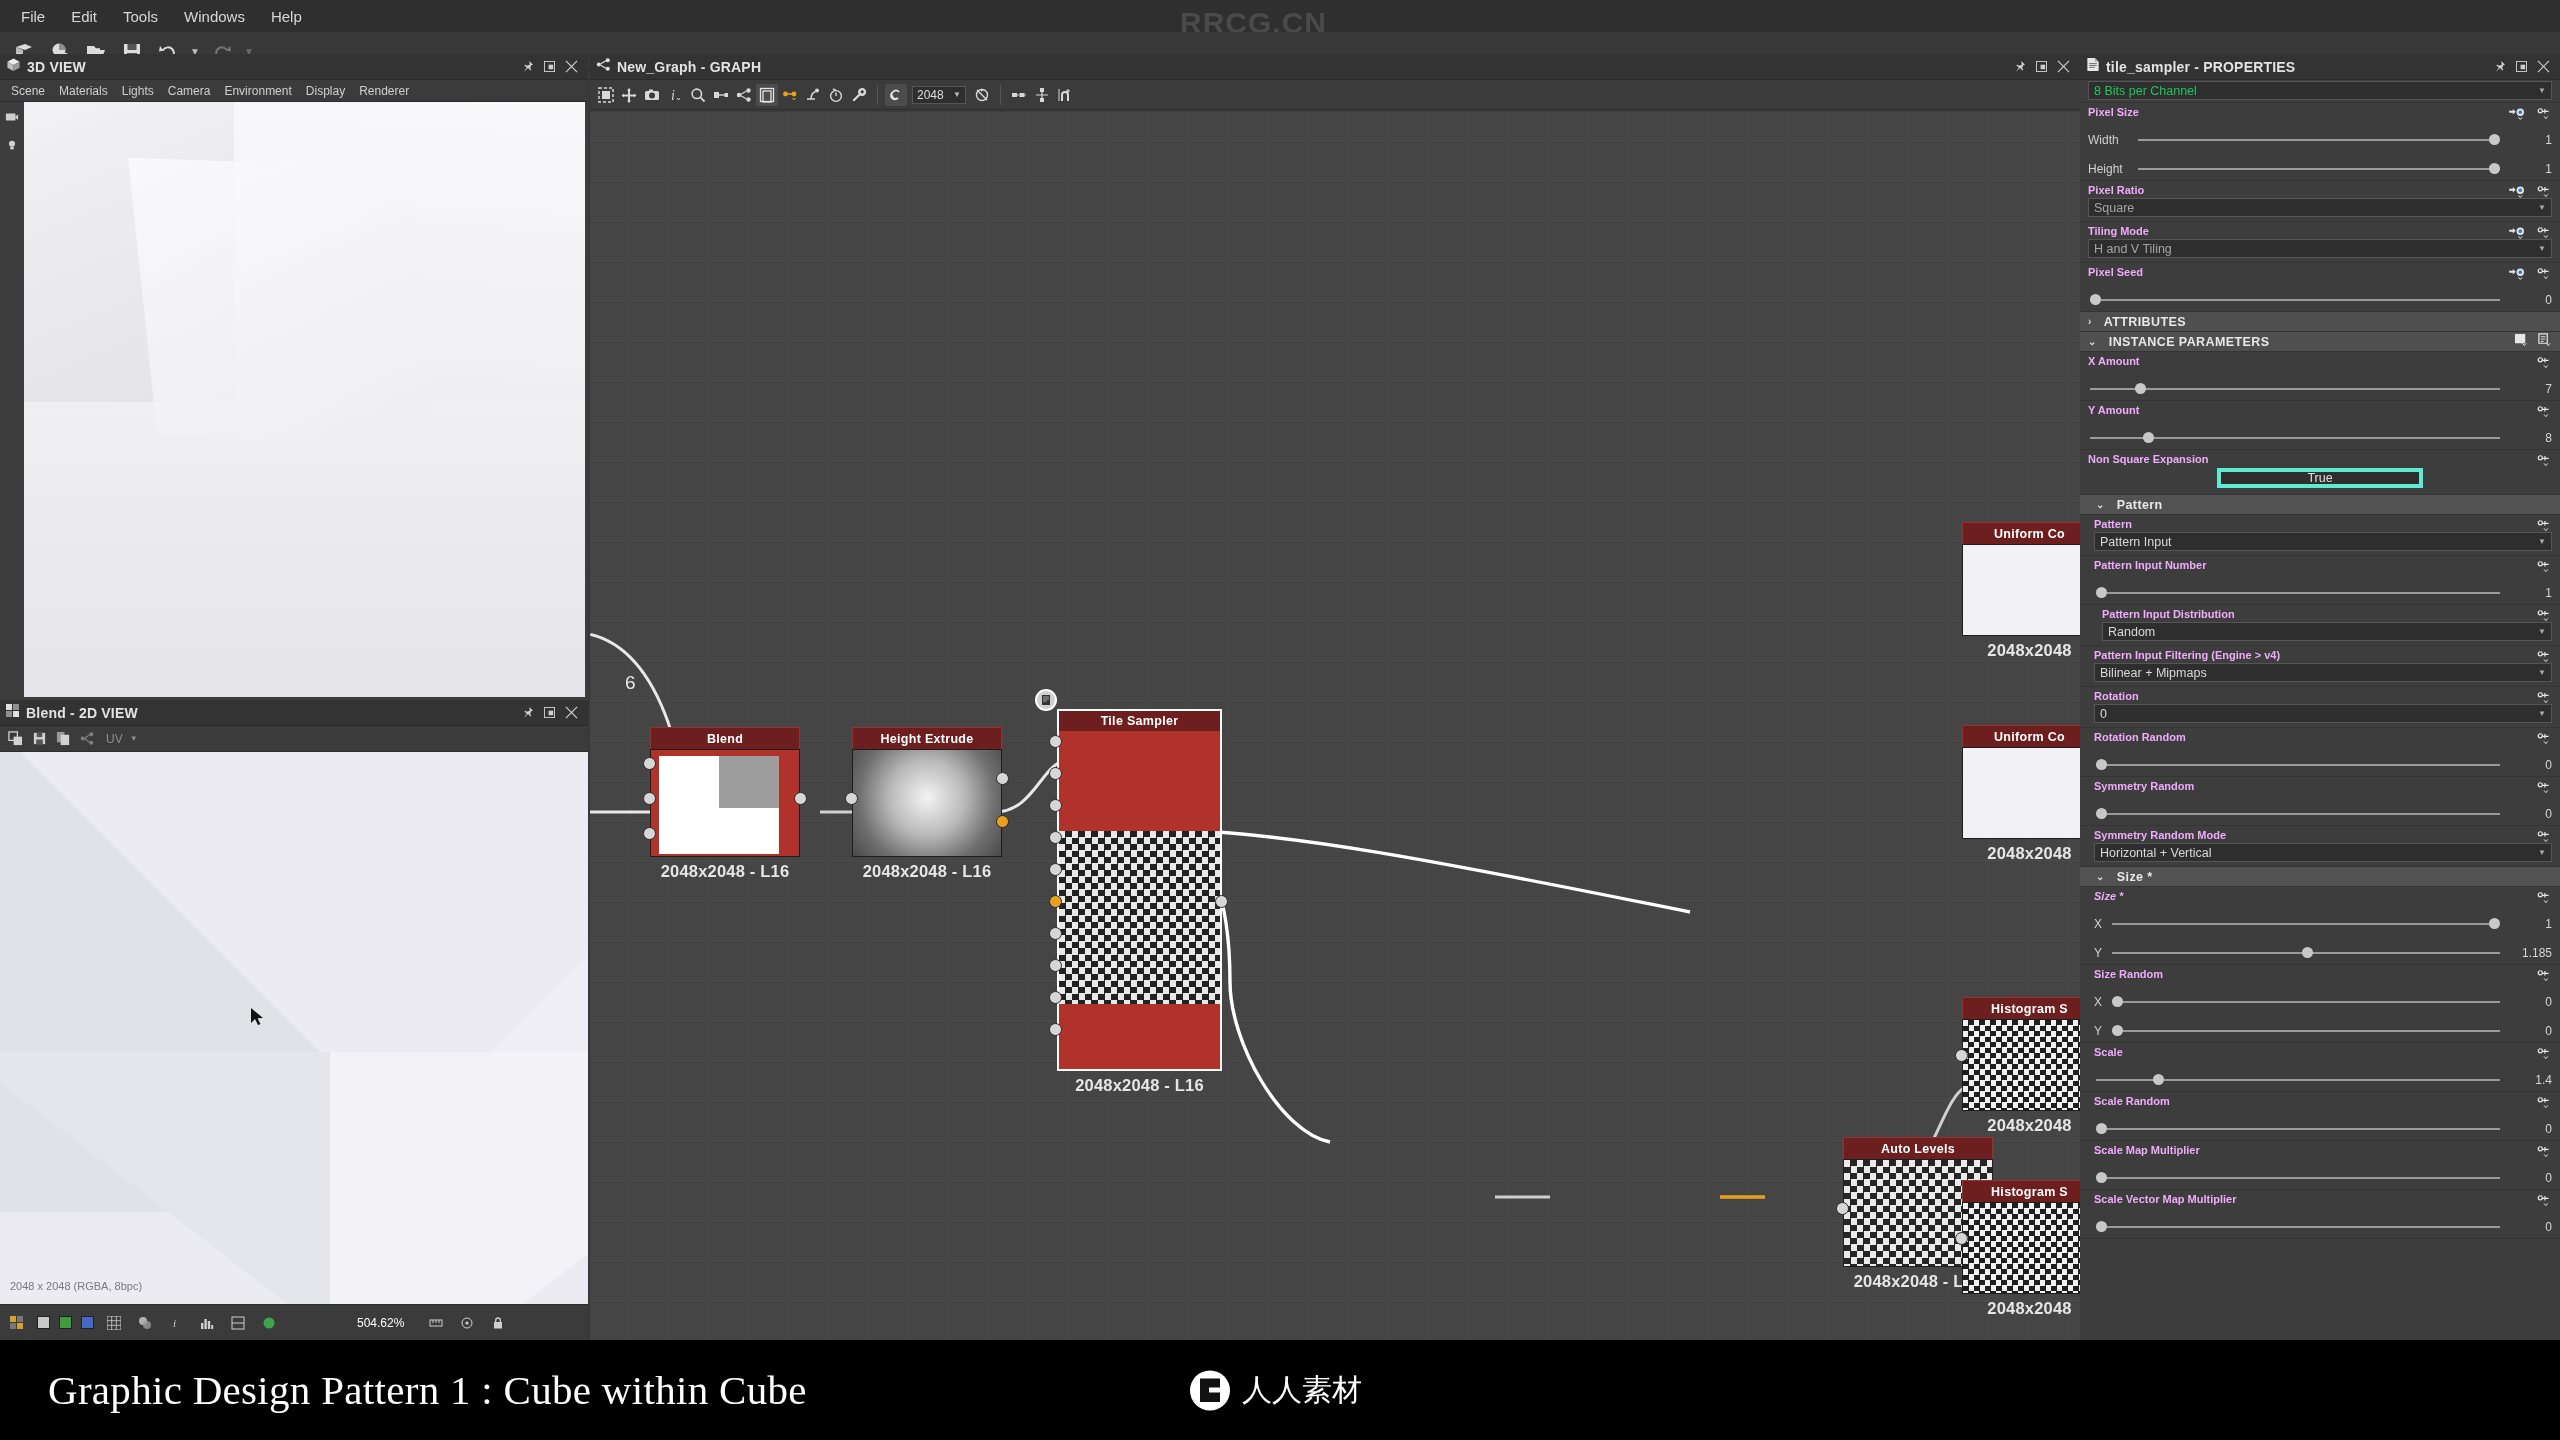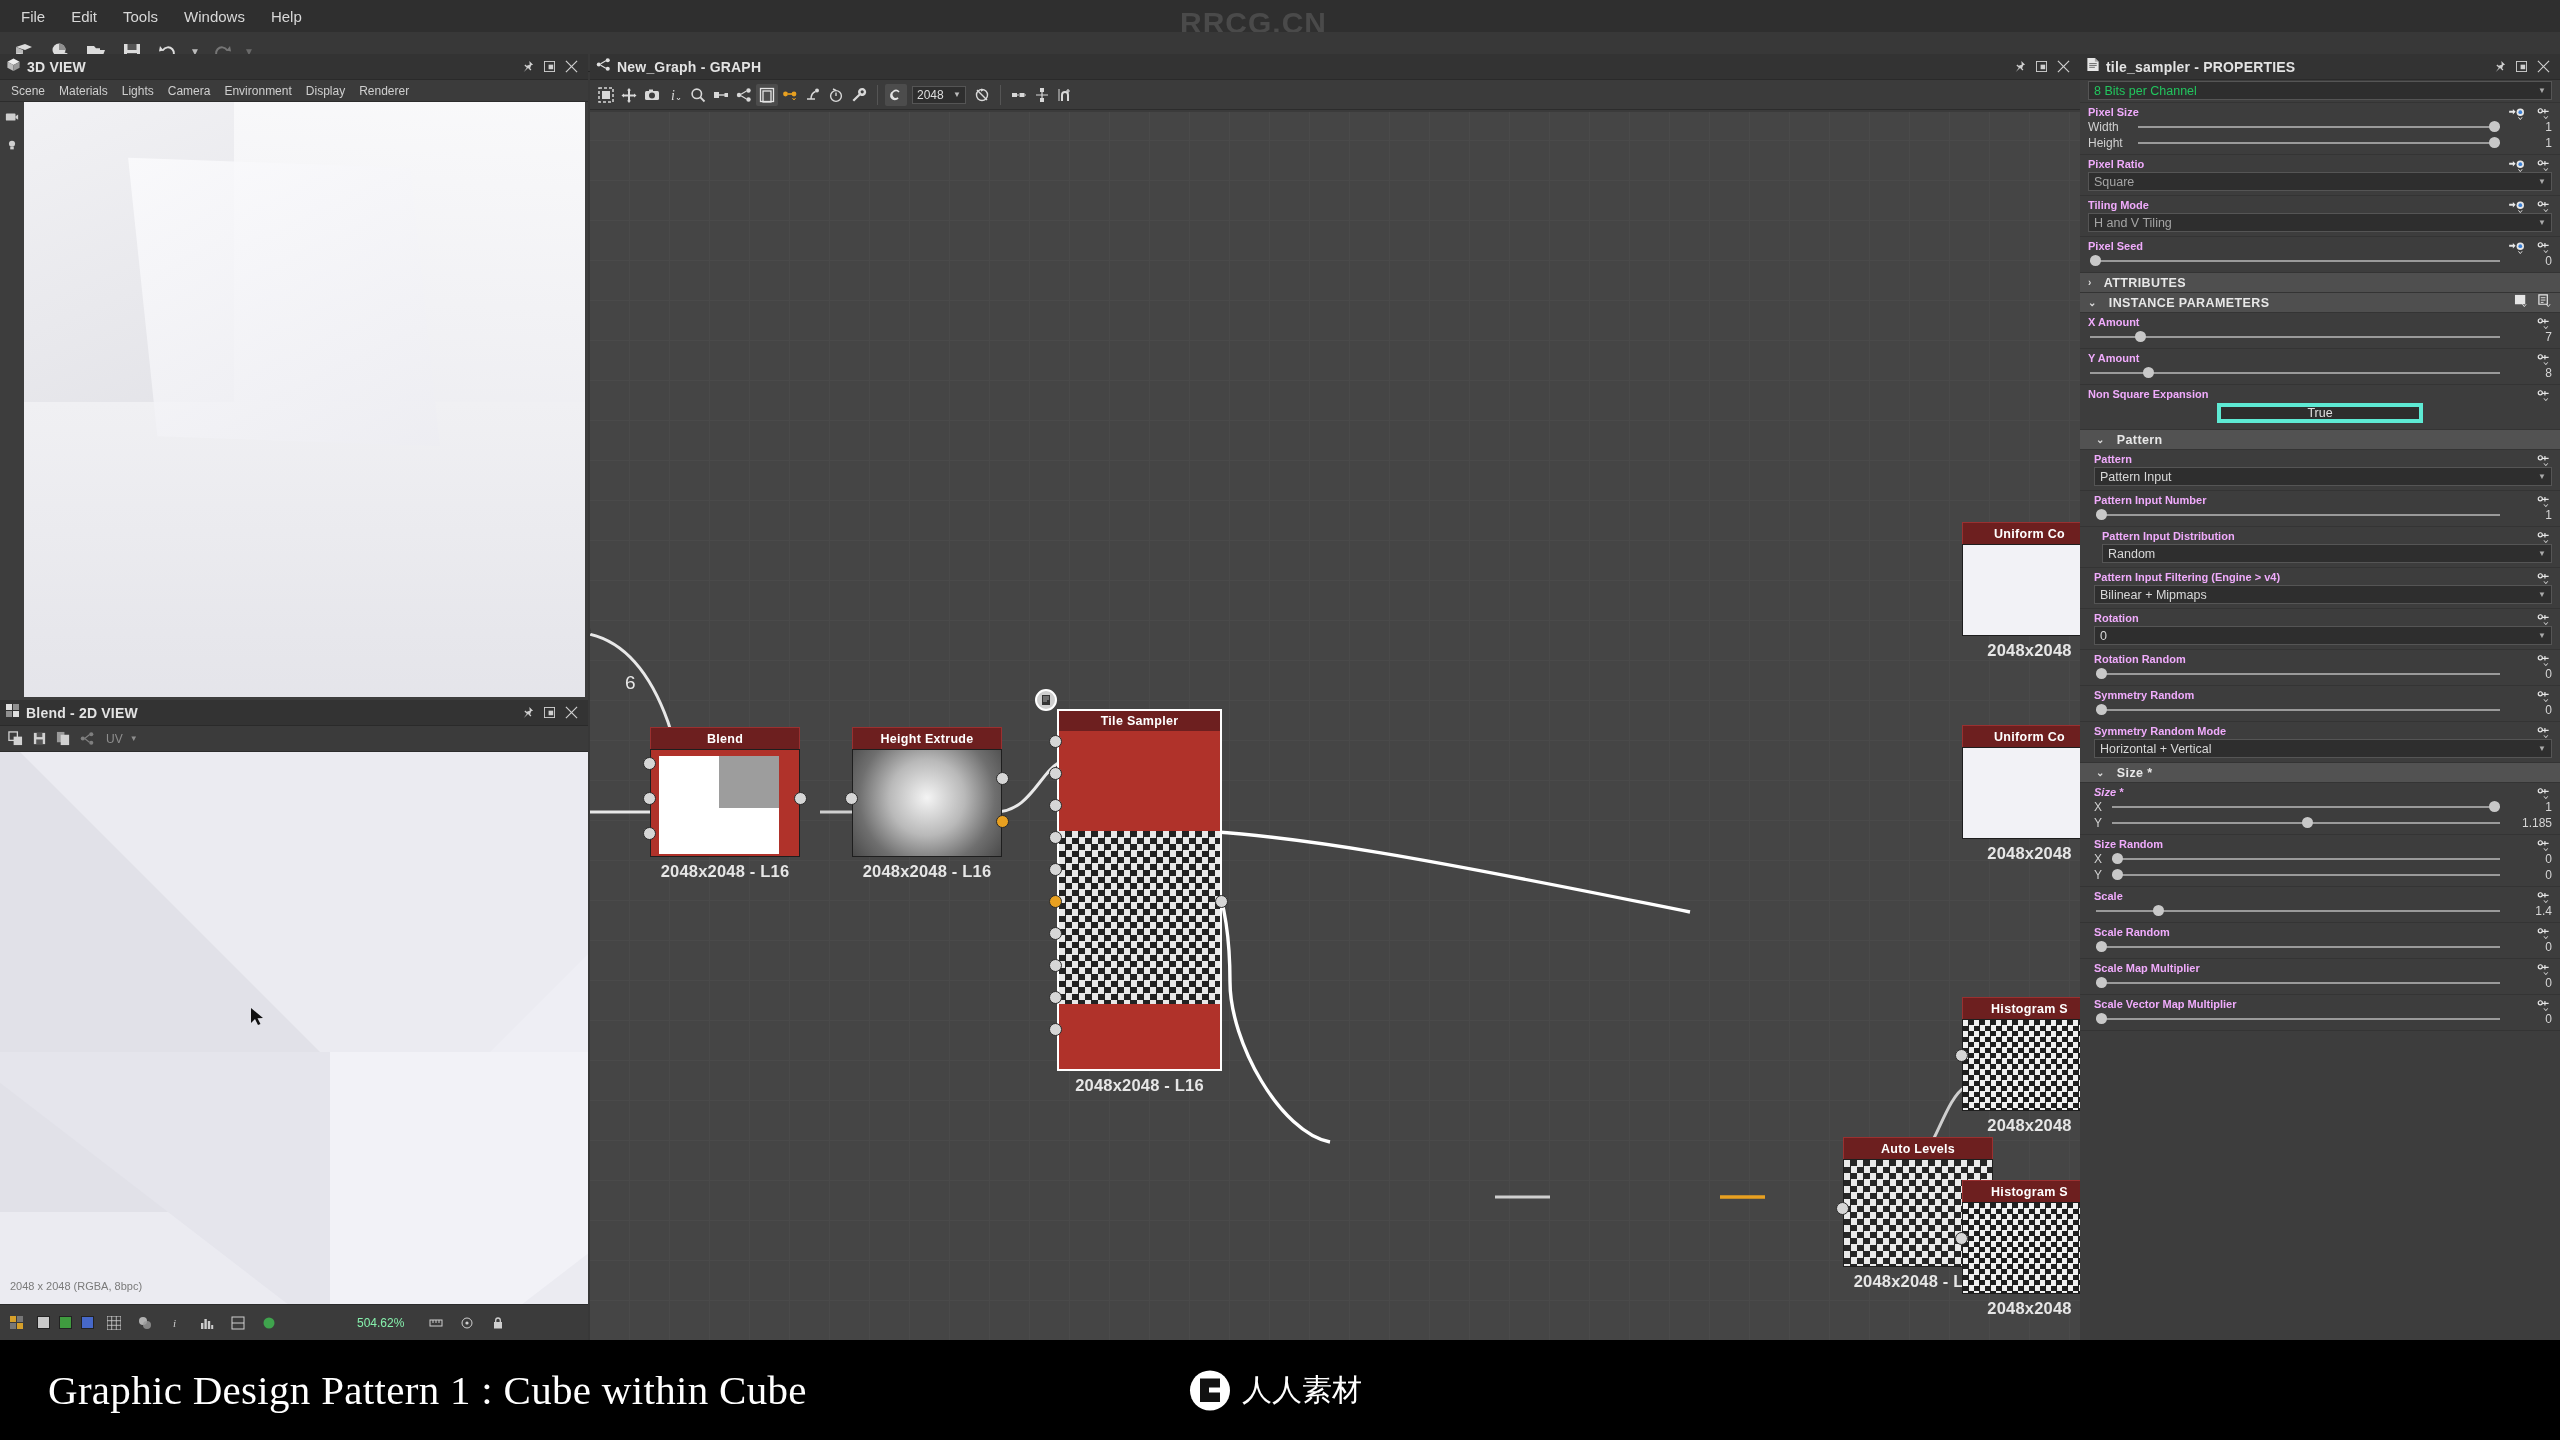--- a/index.html
+++ b/index.html
@@ -85,21 +85,21 @@
   .v2d-canvas {
     position:absolute; left:0; top:52px; right:0; bottom:36px;
     background:#e9e9ef; overflow:hidden;
   }
   .v2d-info { position:absolute; left:10px; bottom:48px; font-size:11px; color:#7a7a7a; }
   .v2d-status {
     position:absolute; left:0; right:0; bottom:0; height:36px; background:#3b3b3b;
     display:flex; align-items:center; padding:0 6px; gap:9px; border-top:1px solid #2c2c2c;
   }
   .v2d-status .sw { width:13px; height:13px; border:1px solid #222; }
-  .v2d-status .zoom { font-size:12px; color:#86efac; }
+  .v2d-status .zoom { font-size:12px; color:#ffffff; }
 
   
   #graph { left:590px; top:54px; width:1490px; height:1286px; background:#3d3d3d; }
   .g-toolbar { height:30px; background:#3b3b3b; display:flex; align-items:center; padding:0 5px; gap:1px; border-bottom:1px solid #2c2c2c;}
   .g-filter { height:28px; background:#3b3b3b; display:flex; align-items:center; padding:0 6px; gap:8px; border-bottom:1px solid #262626; }
   .g-filter .lbl { font-size:12.5px; color:#d2d2d2; }
   .combo {
     height:18px; background:#2e2e2e; border:1px solid #555; display:flex; align-items:center;
     padding:0 4px; font-size:12px; color:#dedede; position:relative;
   }
@@ -134,21 +134,21 @@
   #props { left:2080px; top:54px; width:480px; height:1286px; background:#3d3d3d; overflow:hidden;}
   .p-scroll { position:absolute; left:0; top:26px; right:0; bottom:18px; overflow:hidden; }
   .p-row { padding:3px 8px 4px 8px; border-bottom:1px solid #343434; position:relative; }
   .p-lbl { font-size:11px; font-weight:bold; color:#f0abfc; }
   .p-lbl.ital { font-style:italic; font-weight:bold;}
   .p-combo {
     height:19px; background:#2e2e2e; border:1px solid #555; display:flex; align-items:center;
     padding:0 5px; font-size:12.5px; color:#d8d8d8; position:relative; margin-top:2px;
   }
   .p-combo .car { position:absolute; right:5px; font-size:8px; color:#aaa; }
-  .slider-row { display:flex; align-items:center; gap:6px; margin-top:2px;justify-content:center; }
+  .slider-row { display:flex; align-items:center; gap:6px; margin-top:15px;justify-content:center; }
   .slider-row .sl-lbl { font-size:12px; color:#d0d0d0; width:44px; flex:none; }
   .slider-row .sl-lbl.narrow { width:12px; }
   .track { flex:1; height:2px; background:#9a9a9a; position:relative; }
   .knob { position:absolute; top:-5px; width:11px; height:11px; border-radius:50%; background:#c8c8c8; }
   .val { width:46px; text-align:right; font-size:12px; color:#d6d6d6; flex:none; }
   .p-icons { position:absolute; right:8px; top:4px; display:flex; gap:10px; align-items:center; }
   .sect-head {
     height:20px; background:#4f4f4f; display:flex; align-items:center; padding:0 8px;
     font-size:12.5px; font-weight:bold; color:#e8e8e8; letter-spacing:.4px; gap:12px;
     border-bottom:1px solid #343434;

